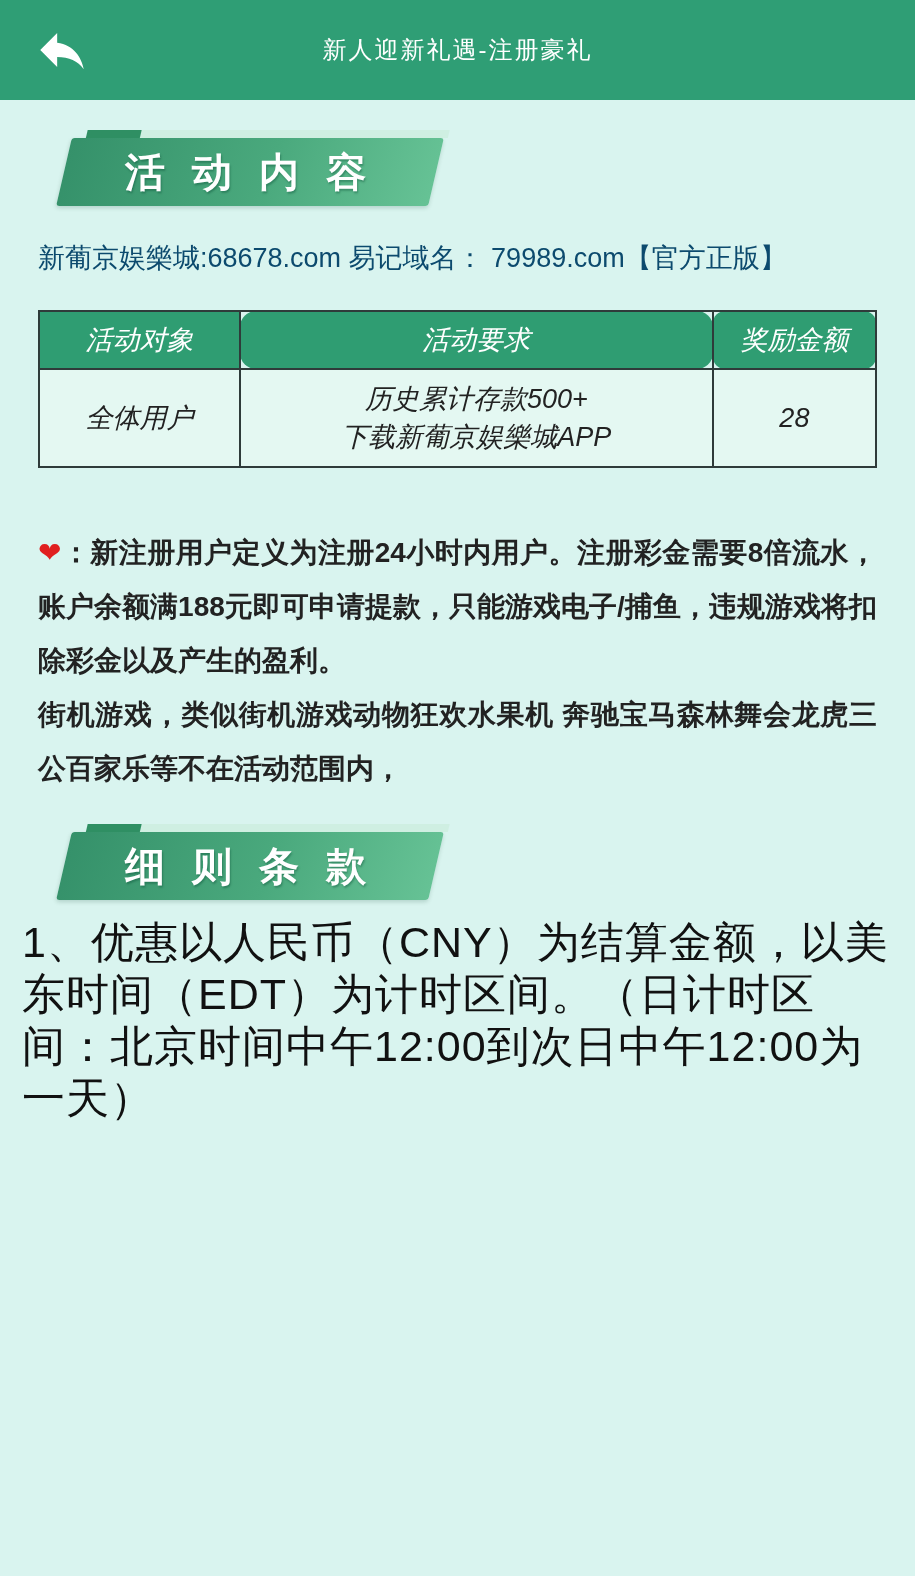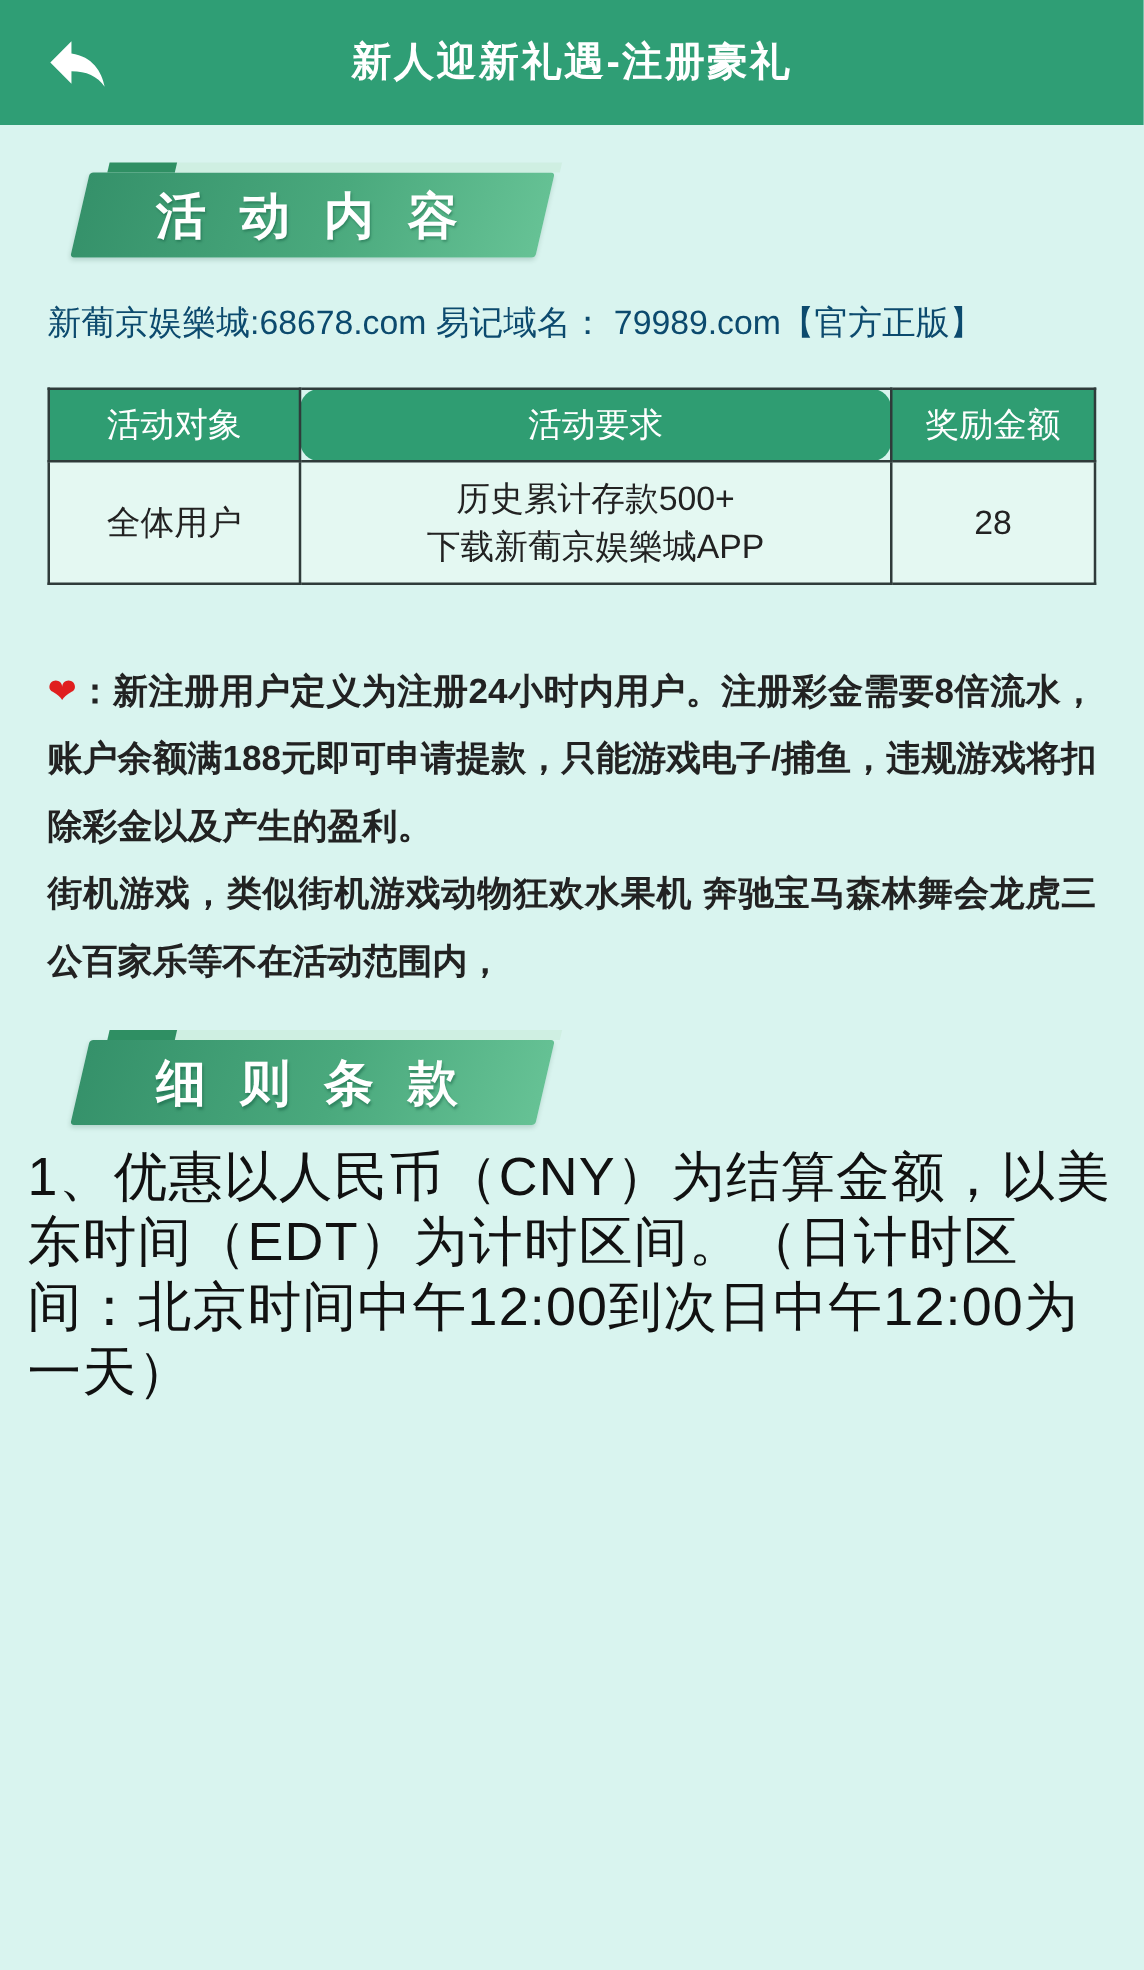--- a/index.html
+++ b/index.html
@@ -26,22 +26,22 @@
     left:30px; top:18px;
     width:64px; height:64px;
     background:transparent;
     border:none;
     cursor:pointer;
     display:flex; align-items:center; justify-content:center;
   }
   .back-btn svg { width:58px; height:58px; fill:#ffffff; }
   .appbar-title {
     color:#ffffff;
-    font-size:32px;
-    font-weight:bold;
+    font-size:24px;
+    font-weight:normal;
     letter-spacing:2px;
   }
 
   
   .content { padding:0 38px; }
 
   
   .banner {
     position:relative;
     width:372px;
@@ -94,41 +94,42 @@
     color:#222222;
     text-align:justify;
   }
 
   
   .promo-table {
     width:100%;
     margin-top:34px;
     border-collapse:collapse;
     border:2px solid #2f3b3a;
+    font-style:italic;
   }
   .promo-table th {
     background:#2f9d72;
     color:#ffffff;
     font-weight:normal;
     font-size:27px;
     padding:10px 6px;
     border:2px solid #2f3b3a;
   }
   .promo-table td {
     font-size:27px;
     text-align:center;
     padding:10px 6px;
     line-height:38px;
     border:2px solid #2f3b3a;
     background:#e4f8f2;
     color:#222222;
   }
   .col-target { width:24%; }
   .col-req    { width:56.5%;border-radius:16px; }
-  .col-reward { width:19.5%; }
+  .col-reward { width:19.5%;border-radius:12px; }
   .cell-req   { white-space:pre-line; }
 
   
   .notes { margin-top:58px;font-weight:bold; }
   .note {
     font-size:28px;
     line-height:54px;
     color:#222222;
     text-align:justify;
   }

